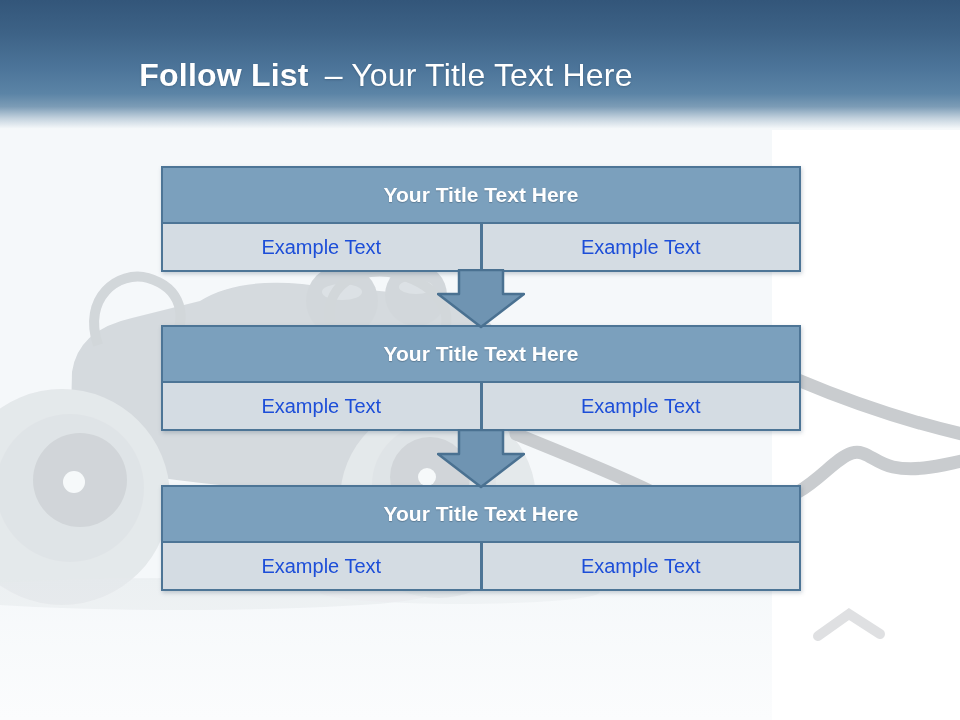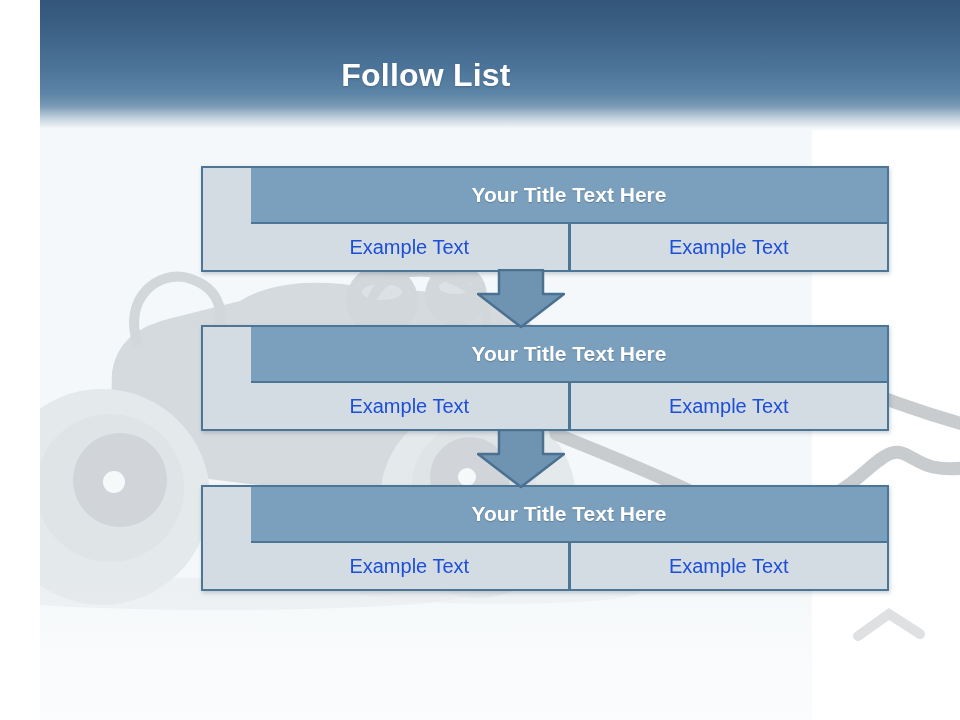--- a/index.html
+++ b/index.html
@@ -5,21 +5,20 @@
   html,body{margin:0;padding:0;}
   body{
     width:960px;height:720px;
     font-family:"Liberation Sans", sans-serif;
     background:#ffffff;
     overflow:hidden;
   }
   .slide{
     position:relative;width:772px;height:720px;
     background:linear-gradient(180deg,#f5f8fa 0%, #f5f8fa 80%, #fbfcfd 100%);
-    margin-left:40px;
   }
   
   .title-bar{
     position:absolute;left:0;top:0;width:960px;height:130px;
     background:linear-gradient(180deg,
       #33567a 0%, #3d6286 25%, #4c7499 52%, #5b84a6 72%,
       #7c9cb6 82%, #c3d2de 91%, #f5f8fa 99%);
     z-index:2;
   }
   .slide-title{
@@ -35,21 +34,20 @@
   .watermark{
     position:absolute;left:0;top:0;width:960px;height:720px;
     z-index:1;pointer-events:none;
   }
   
   .flow-box{
     position:absolute;left:161px;width:636px;
     border:2px solid #4d7596;background:#d4dce3;
     box-shadow:1px 2px 4px rgba(70,90,110,.28);
     z-index:4;
-    padding-left:48px;
   }
   .flow-box .box-header{
     height:54px;background:#7ba0bd;border-bottom:2px solid #4d7596;
     display:flex;align-items:center;justify-content:center;
     color:#ffffff;font-weight:700;font-size:21px;
     text-shadow:0 1px 1px rgba(40,60,80,.35);
   }
   .flow-box .box-cells{display:flex;height:46px;}
   .flow-box .cell{
     flex:1;display:flex;align-items:center;justify-content:center;
@@ -103,20 +101,21 @@
       <path d="M 798 380 C 850 402 902 420 962 434"></path>
       <path d="M 516 434 C 560 452 606 470 650 491"></path>
       <path d="M 798 492 C 822 478 836 458 852 453 C 866 449 874 463 893 467 C 917 472 942 465 962 461"></path>
       <path d="M 818 636 L 849 614 L 880 634" stroke-width="10" opacity="0.6"></path>
     </g>
   </svg>
 
   <div class="title-bar"></div>
   <div class="slide-title">
     <span class="t-bold">Follow List</span>
+    <span class="t-rest">– Your Title Text Here</span>
   </div>
 
   <div class="flow-box box-1">
     <div class="box-header">Your Title Text Here</div>
     <div class="box-cells">
       <div class="cell">Example Text</div>
       <div class="cell-divider"></div>
       <div class="cell">Example Text</div>
     </div>
   </div>

